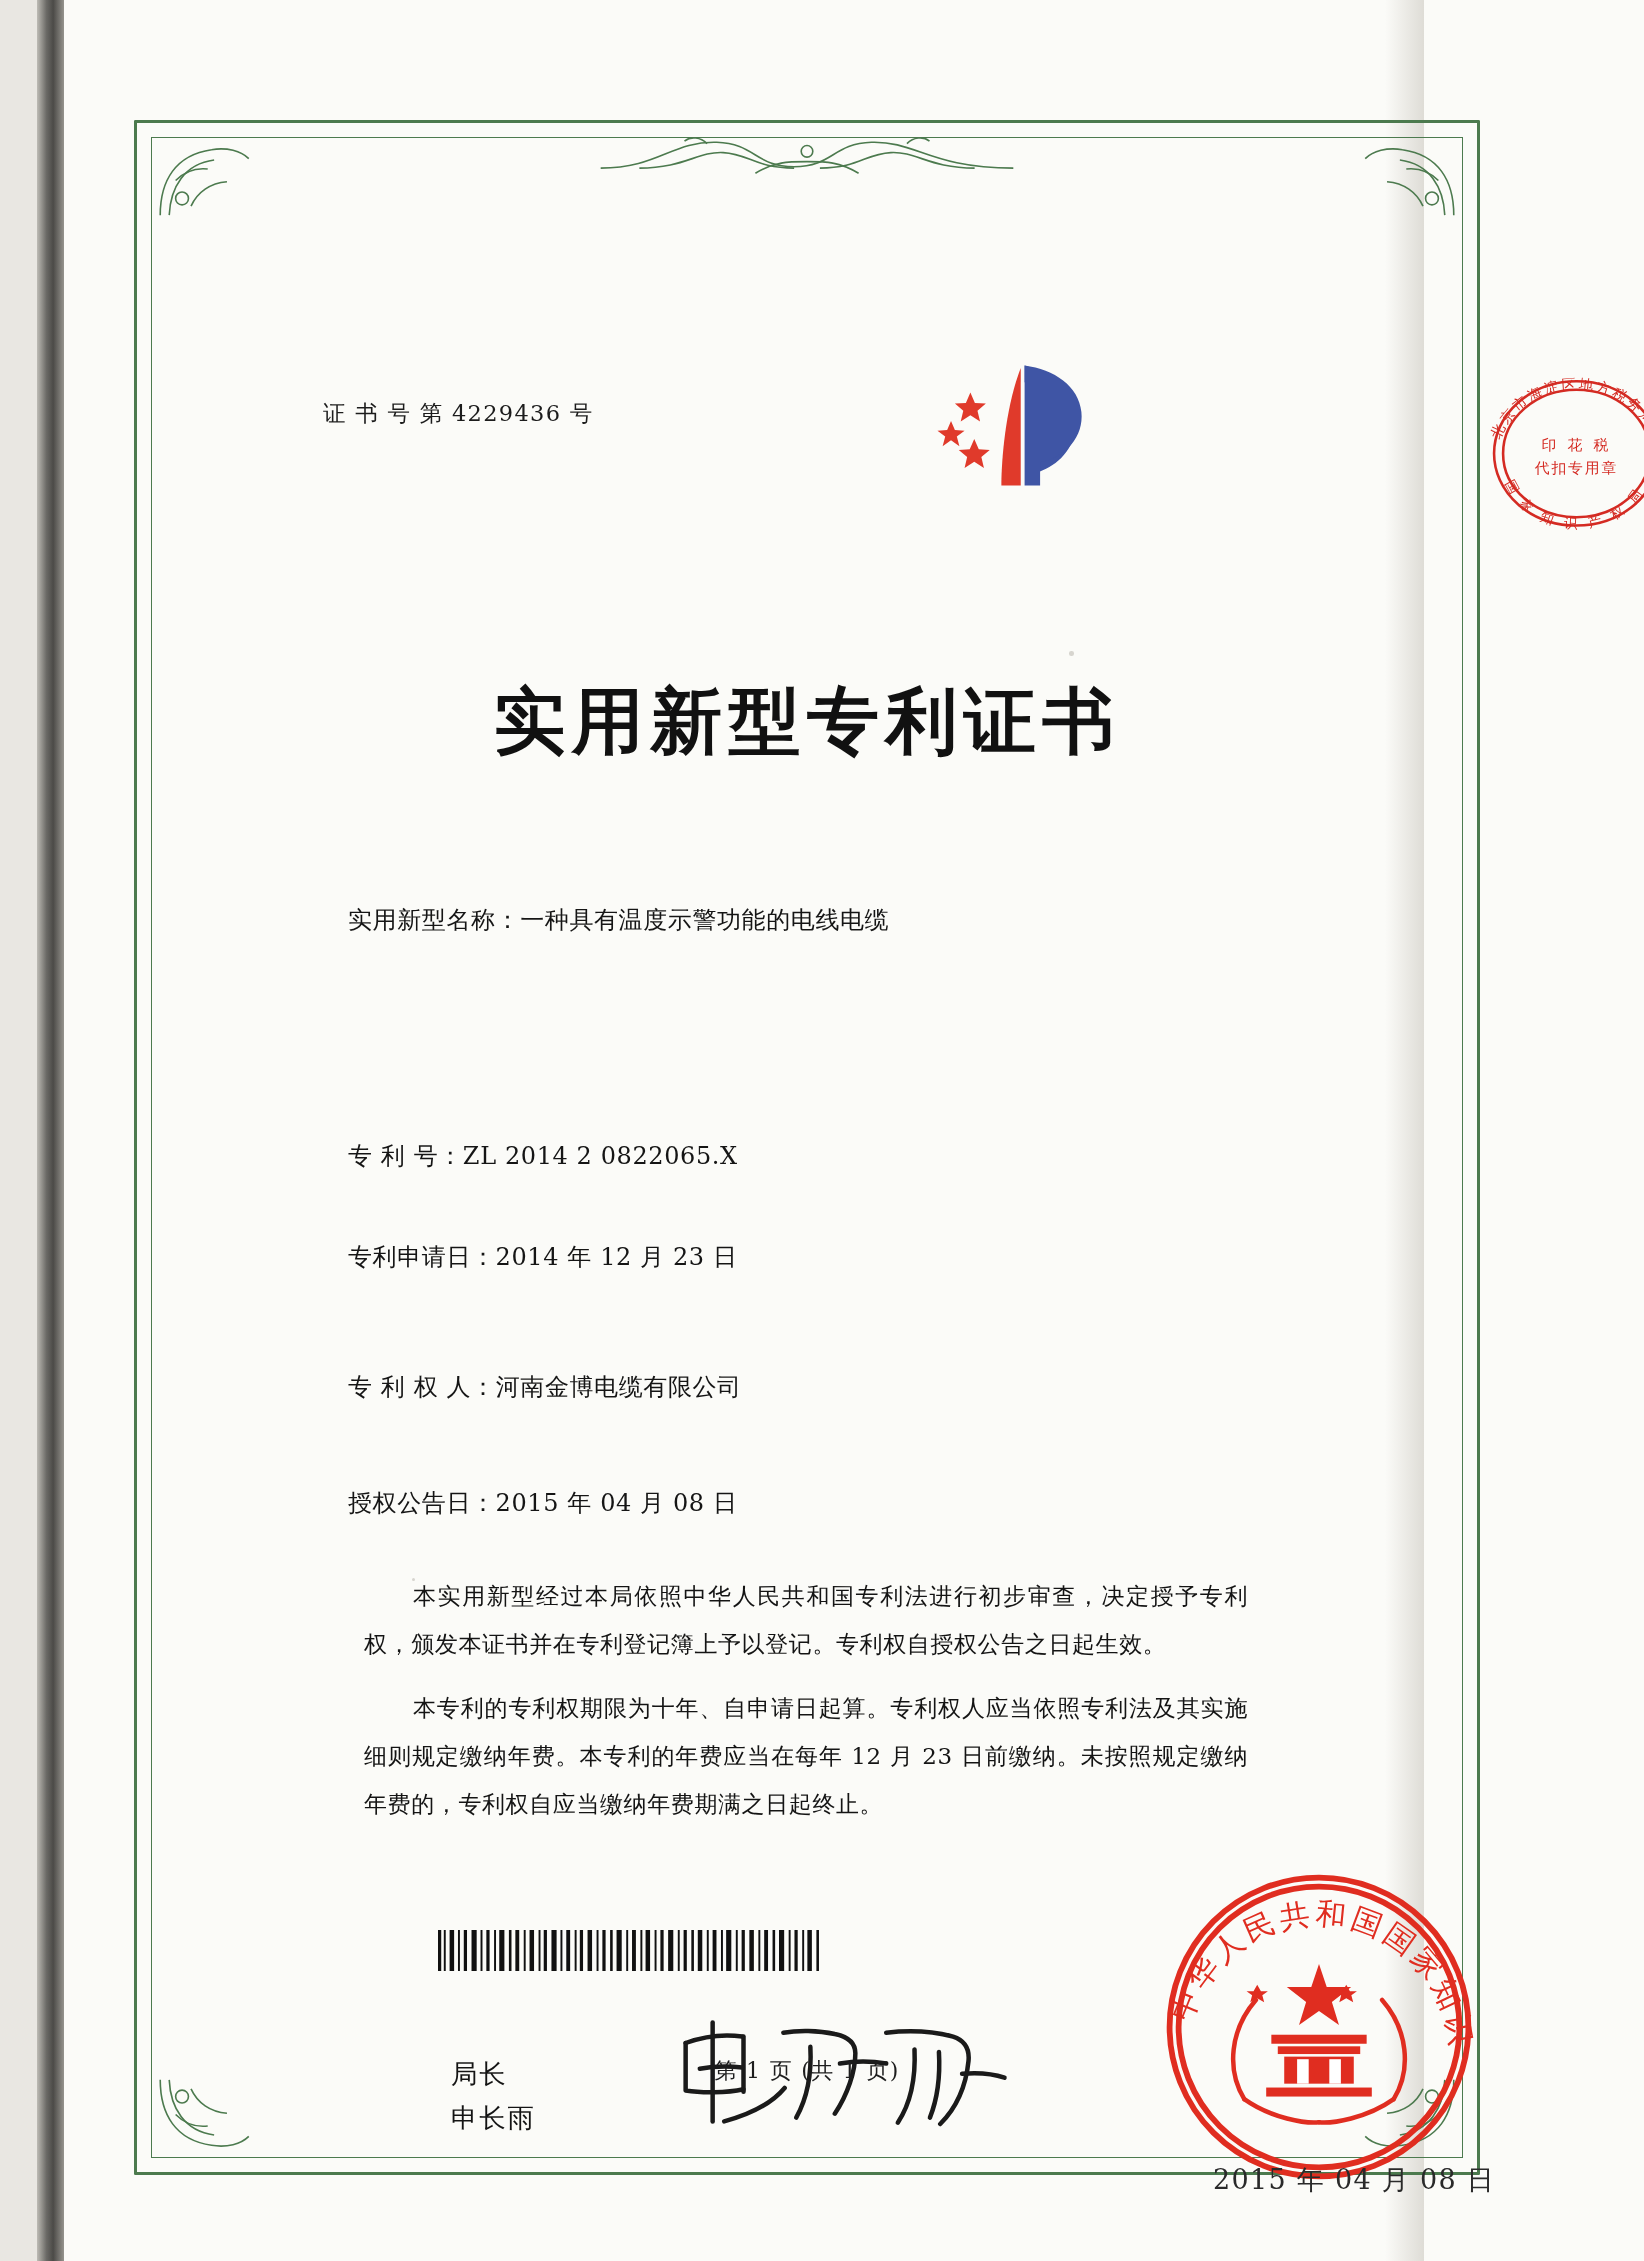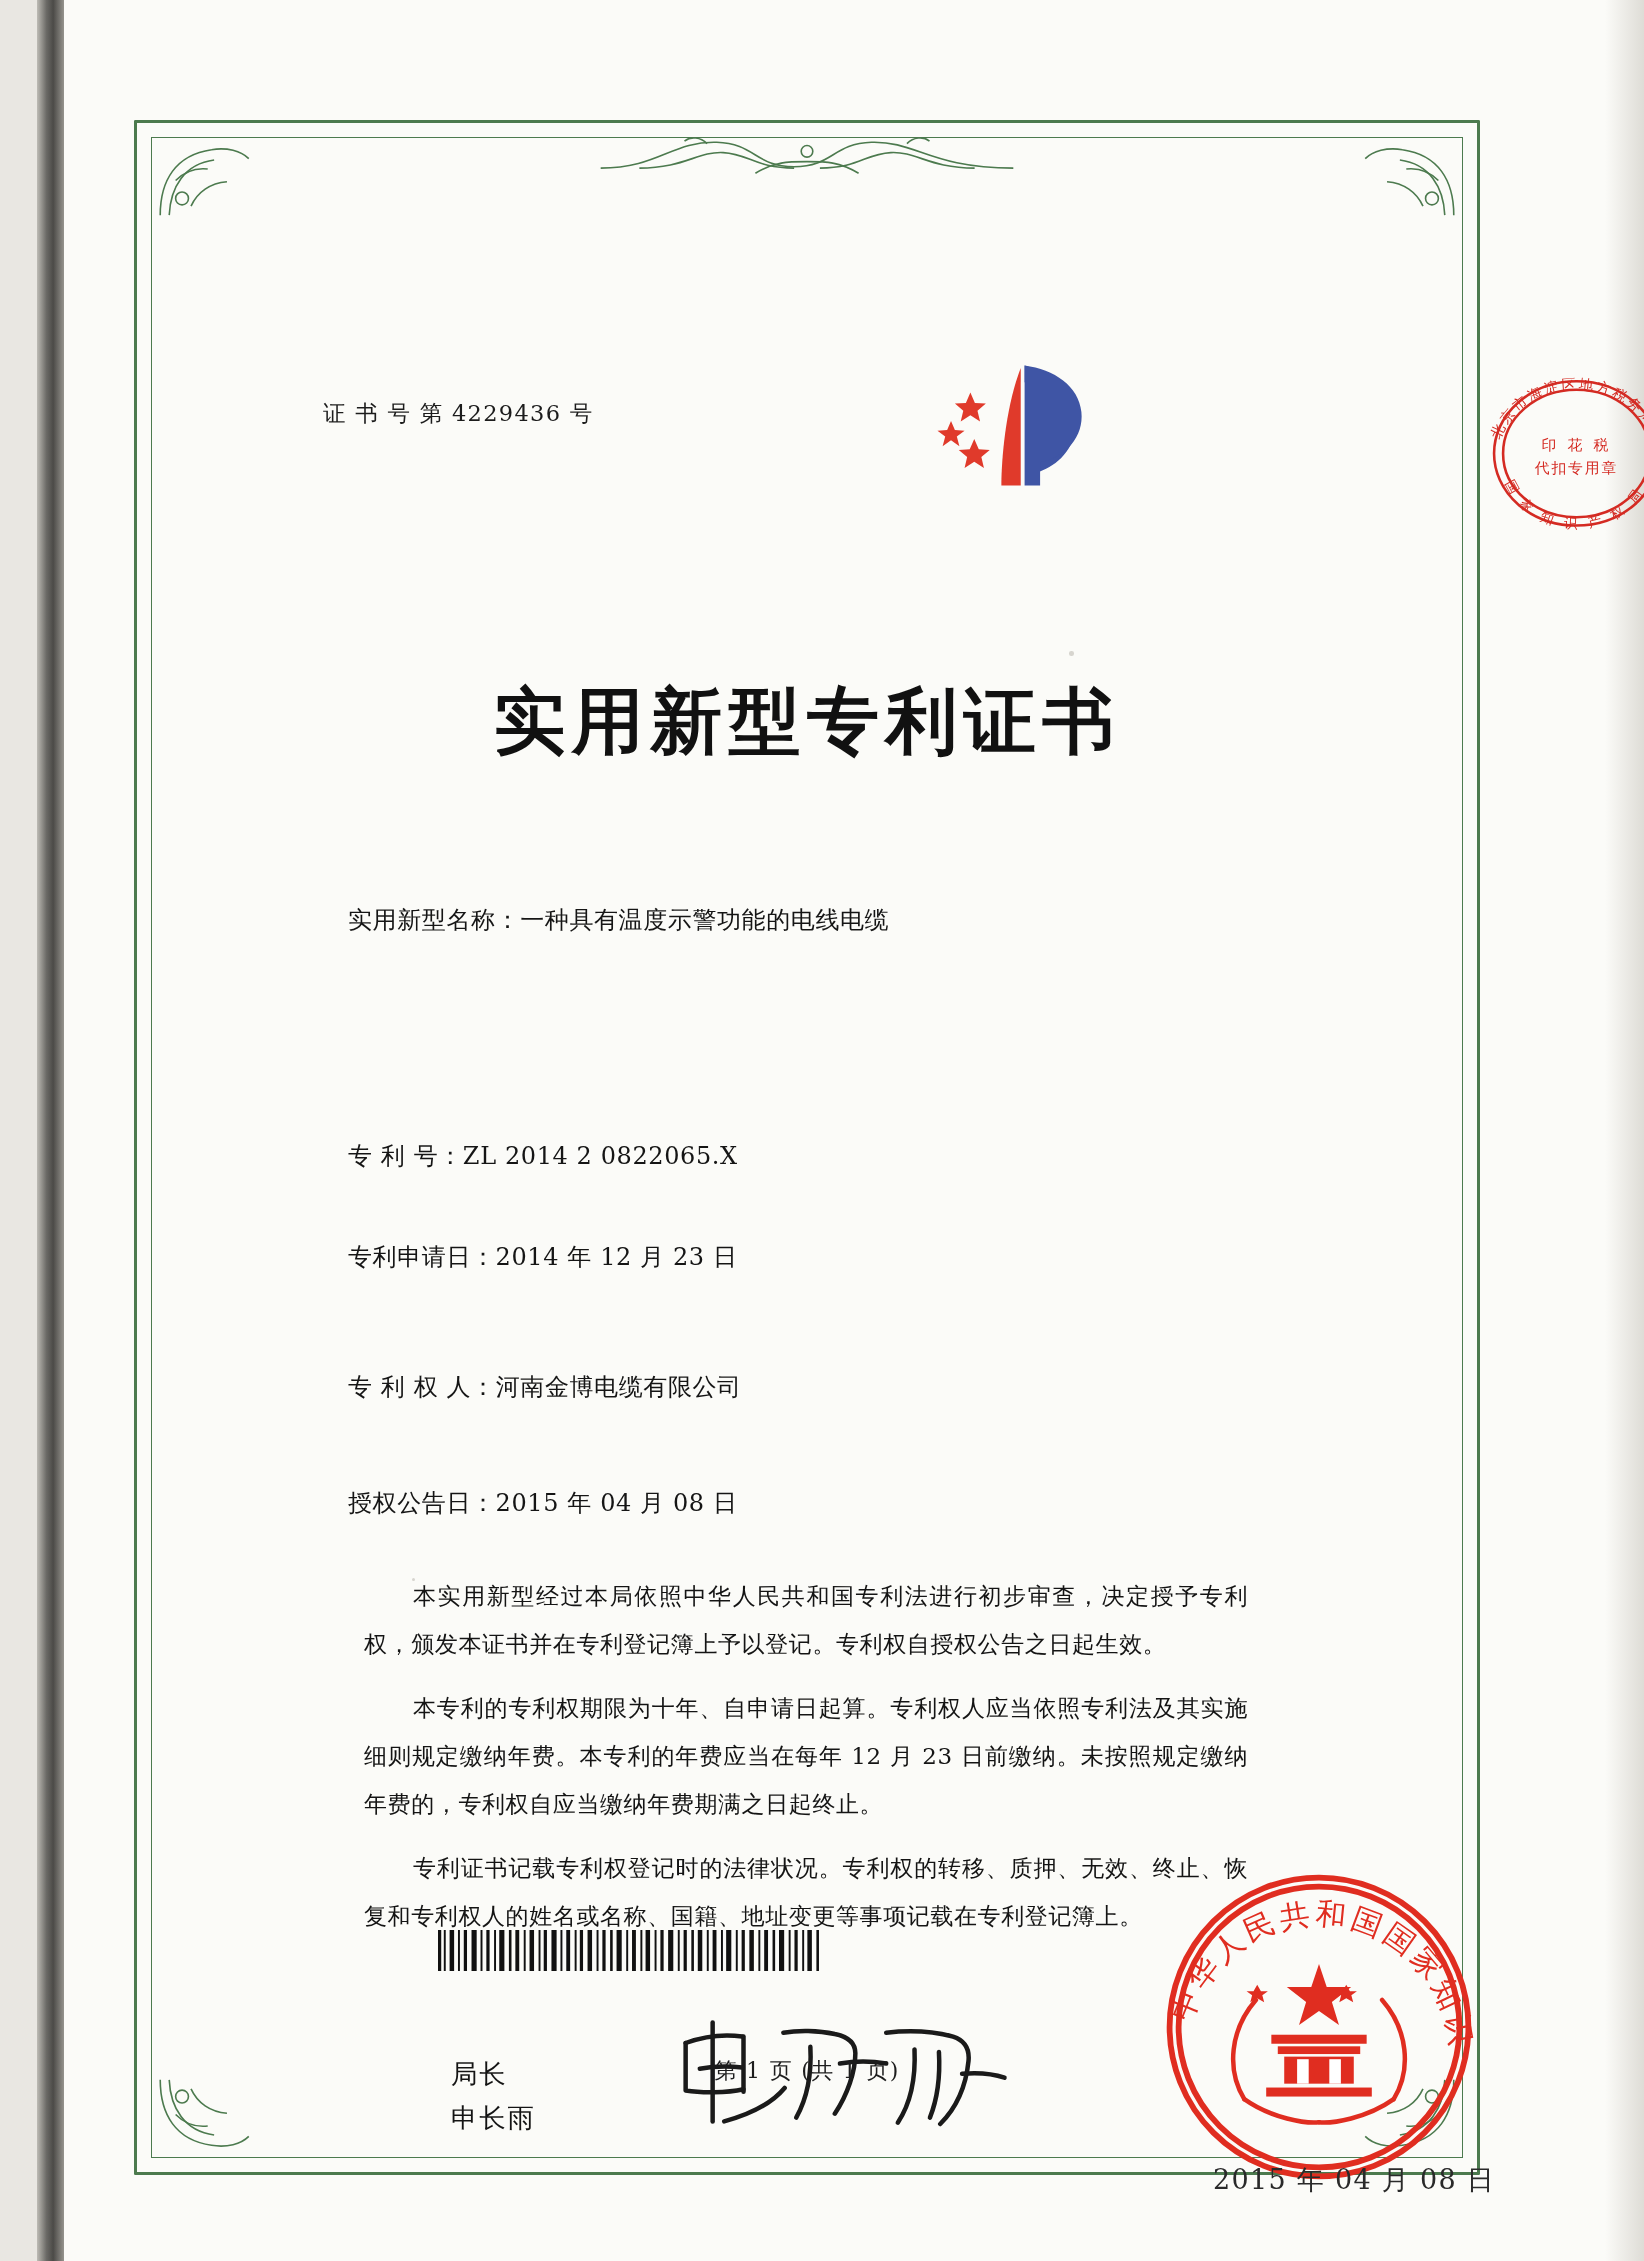--- a/index.html
+++ b/index.html
@@ -12,21 +12,21 @@
     height: 2261px;
     position: relative;
     font-family: "DejaVu Serif", "Liberation Serif", serif;
     overflow: hidden;
   }
 
   
   .scan-page {
     position: absolute;
     left: 0; top: 0;
-    width: 1644px; height: 2261px;
+    width: 1424px; height: 2261px;
     background: #f3f2ee;
   }
   
   .scan-gutter {
     position: absolute;
     left: 37px; top: 0;
     width: 27px; height: 2261px;
     background: linear-gradient(to right, #b9b7b0 0%, #5f5e5a 35%, #3d3c39 60%, #8d8b85 100%);
     opacity: .92;
   }
@@ -354,21 +354,20 @@
       <div class="field f-owner">
         <span>专 利 权 人：</span><span>河南金博电缆有限公司</span>
       </div>
       <div class="field f-pubdate">
         <span>授权公告日：</span><span>2015 年 04 月 08 日</span>
       </div>
 
       <div class="body-text">
         <p>本实用新型经过本局依照中华人民共和国专利法进行初步审查，决定授予专利权，颁发本证书并在专利登记簿上予以登记。专利权自授权公告之日起生效。</p>
         <p>本专利的专利权期限为十年、自申请日起算。专利权人应当依照专利法及其实施细则规定缴纳年费。本专利的年费应当在每年 12 月 23 日前缴纳。未按照规定缴纳年费的，专利权自应当缴纳年费期满之日起终止。</p>
-        <p>专利证书记载专利权登记时的法律状况。专利权的转移、质押、无效、终止、恢复和专利权人的姓名或名称、国籍、地址变更等事项记载在专利登记簿上。</p>
       </div>
 
       <div class="barcode">
         <svg viewBox="0 0 650 64" preserveAspectRatio="none">
           <g fill="#111">
             <rect x="0" y="0" width="5" height="64"></rect>
             <rect x="9" y="0" width="3" height="64"></rect>
             <rect x="18" y="0" width="7" height="64"></rect>
             <rect x="31" y="0" width="3" height="64"></rect>
             <rect x="40" y="0" width="5" height="64"></rect>

